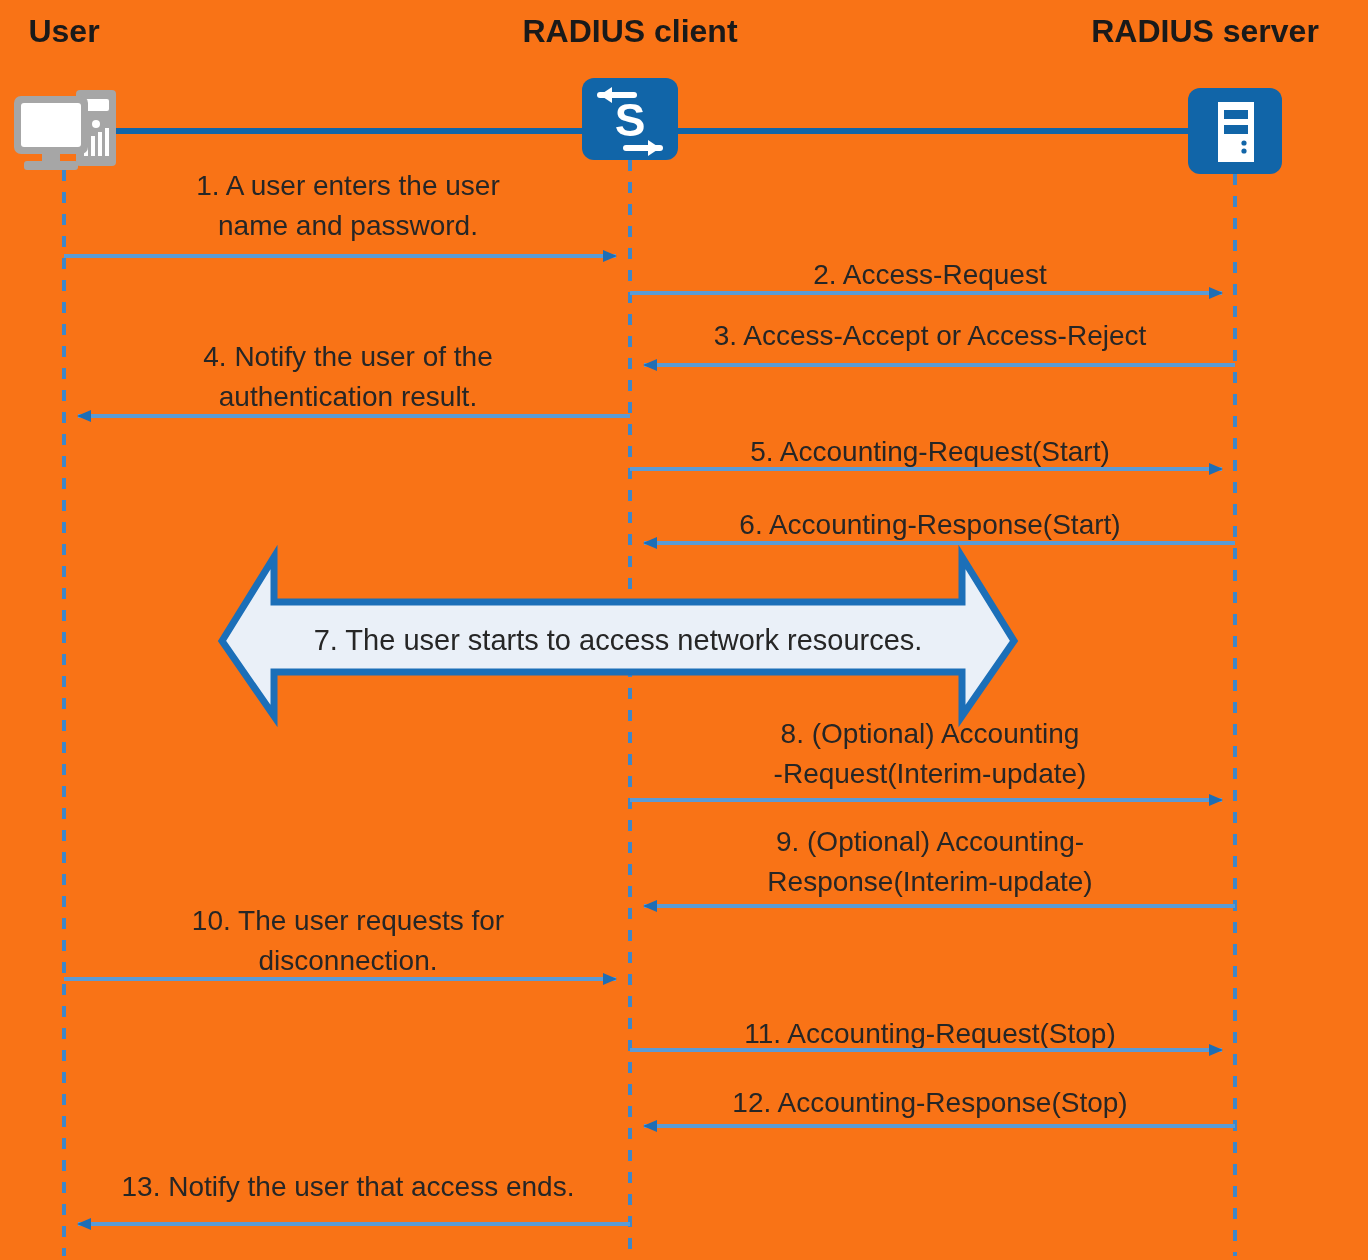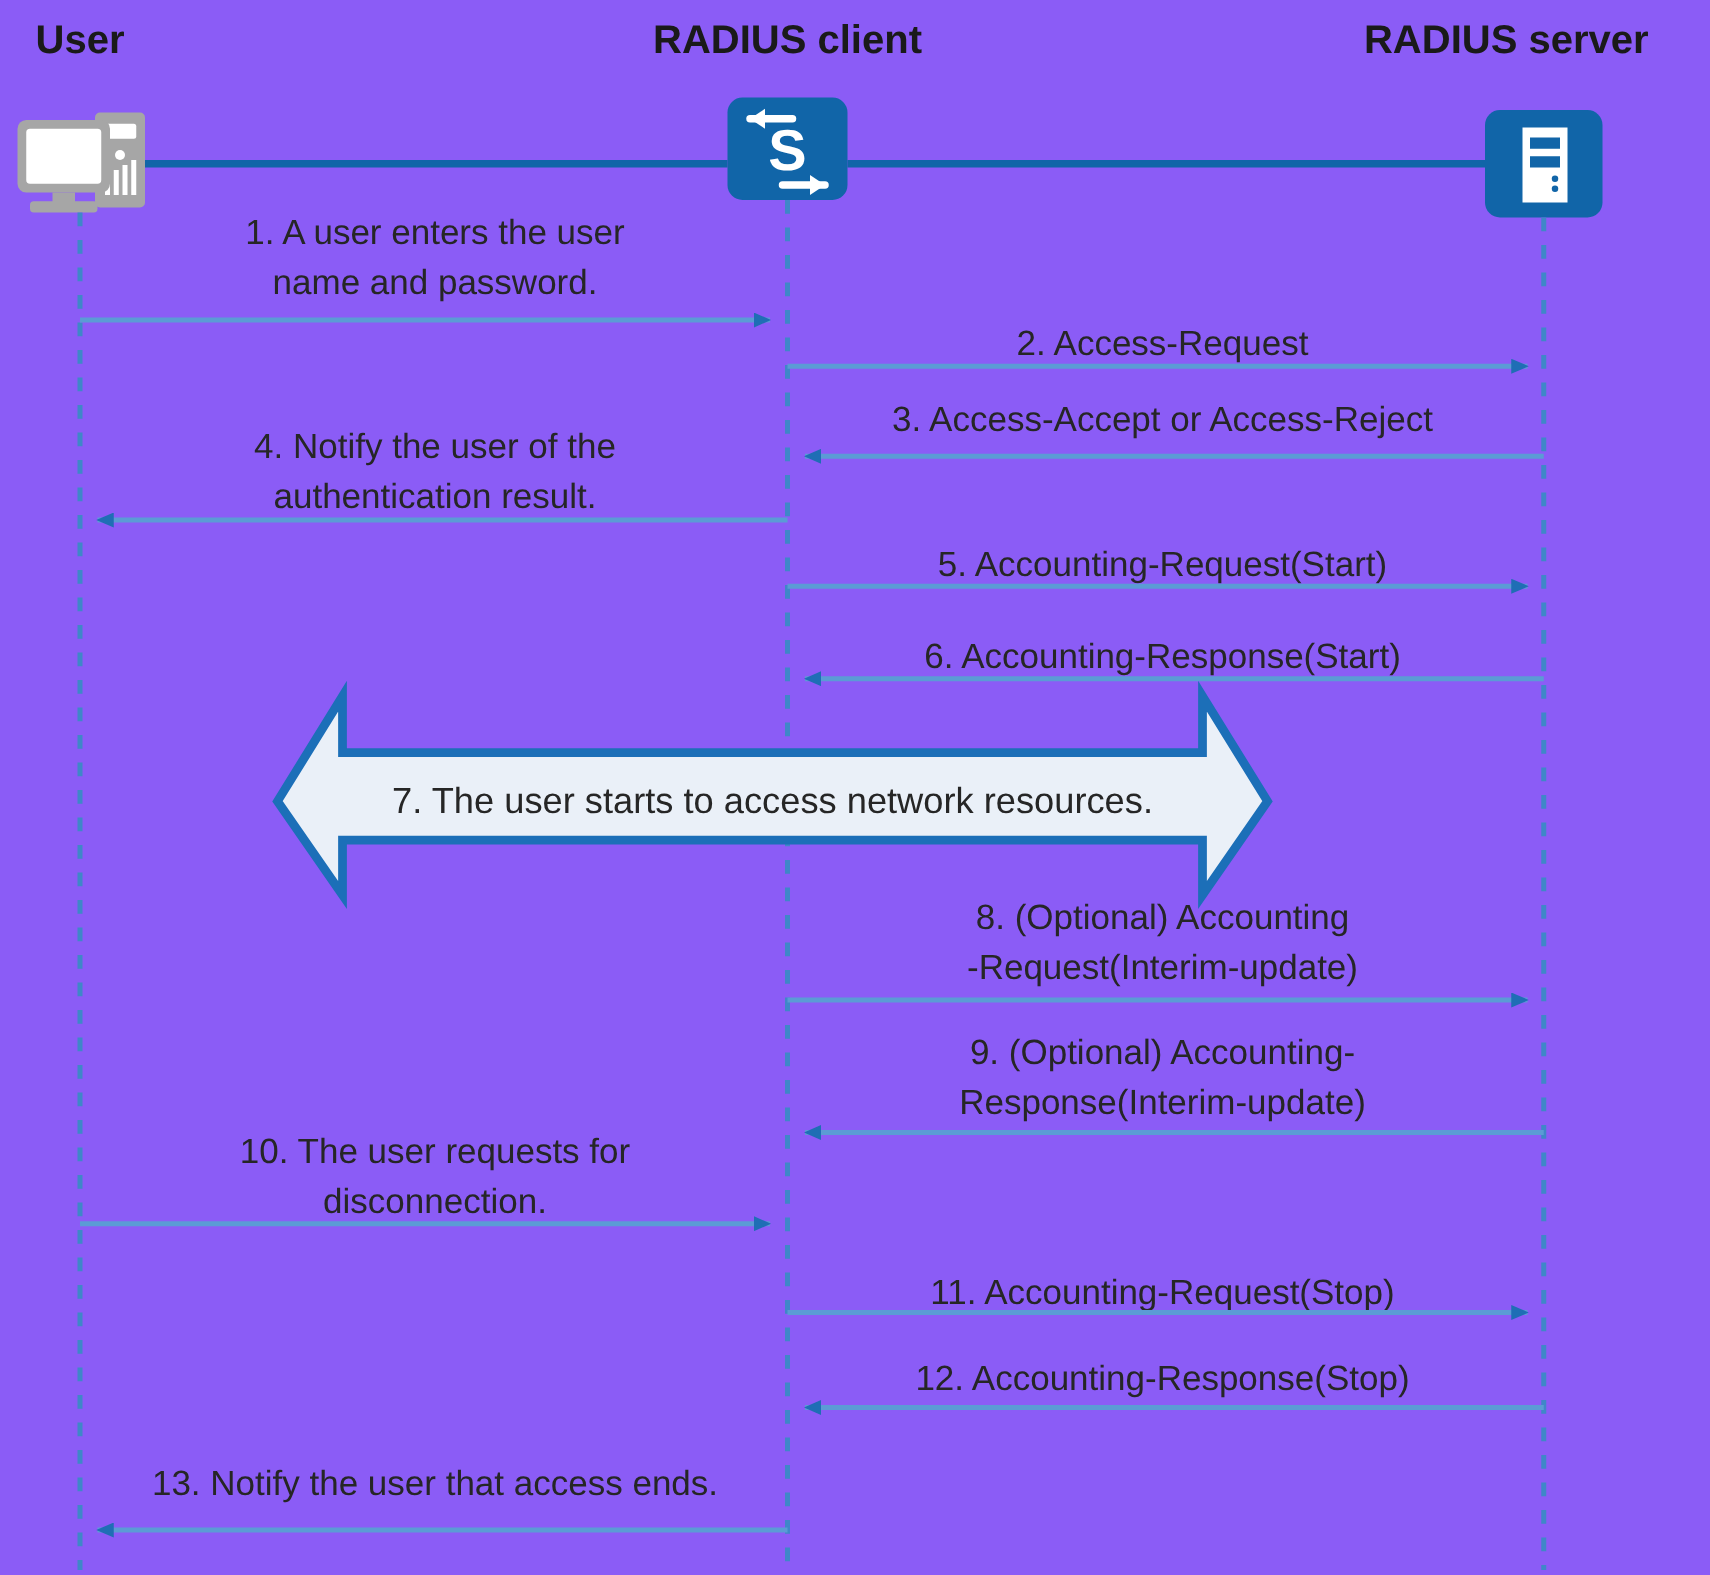--- a/index.html
+++ b/index.html
@@ -7,21 +7,21 @@
     padding: 0;
     background: #ffffff;
   }
   body {
     font-family: "Liberation Sans", sans-serif;
   }
   #diagram-root {
     position: relative;
     width: 1368px;
     height: 1260px;
-    background: #8b5cf6;
+    background: #f97316;
     overflow: hidden;
   }
   #seq-svg {
     position: absolute;
     top: 0;
     left: 0;
     width: 1368px;
     height: 1260px;
   }
   .actor-title {

